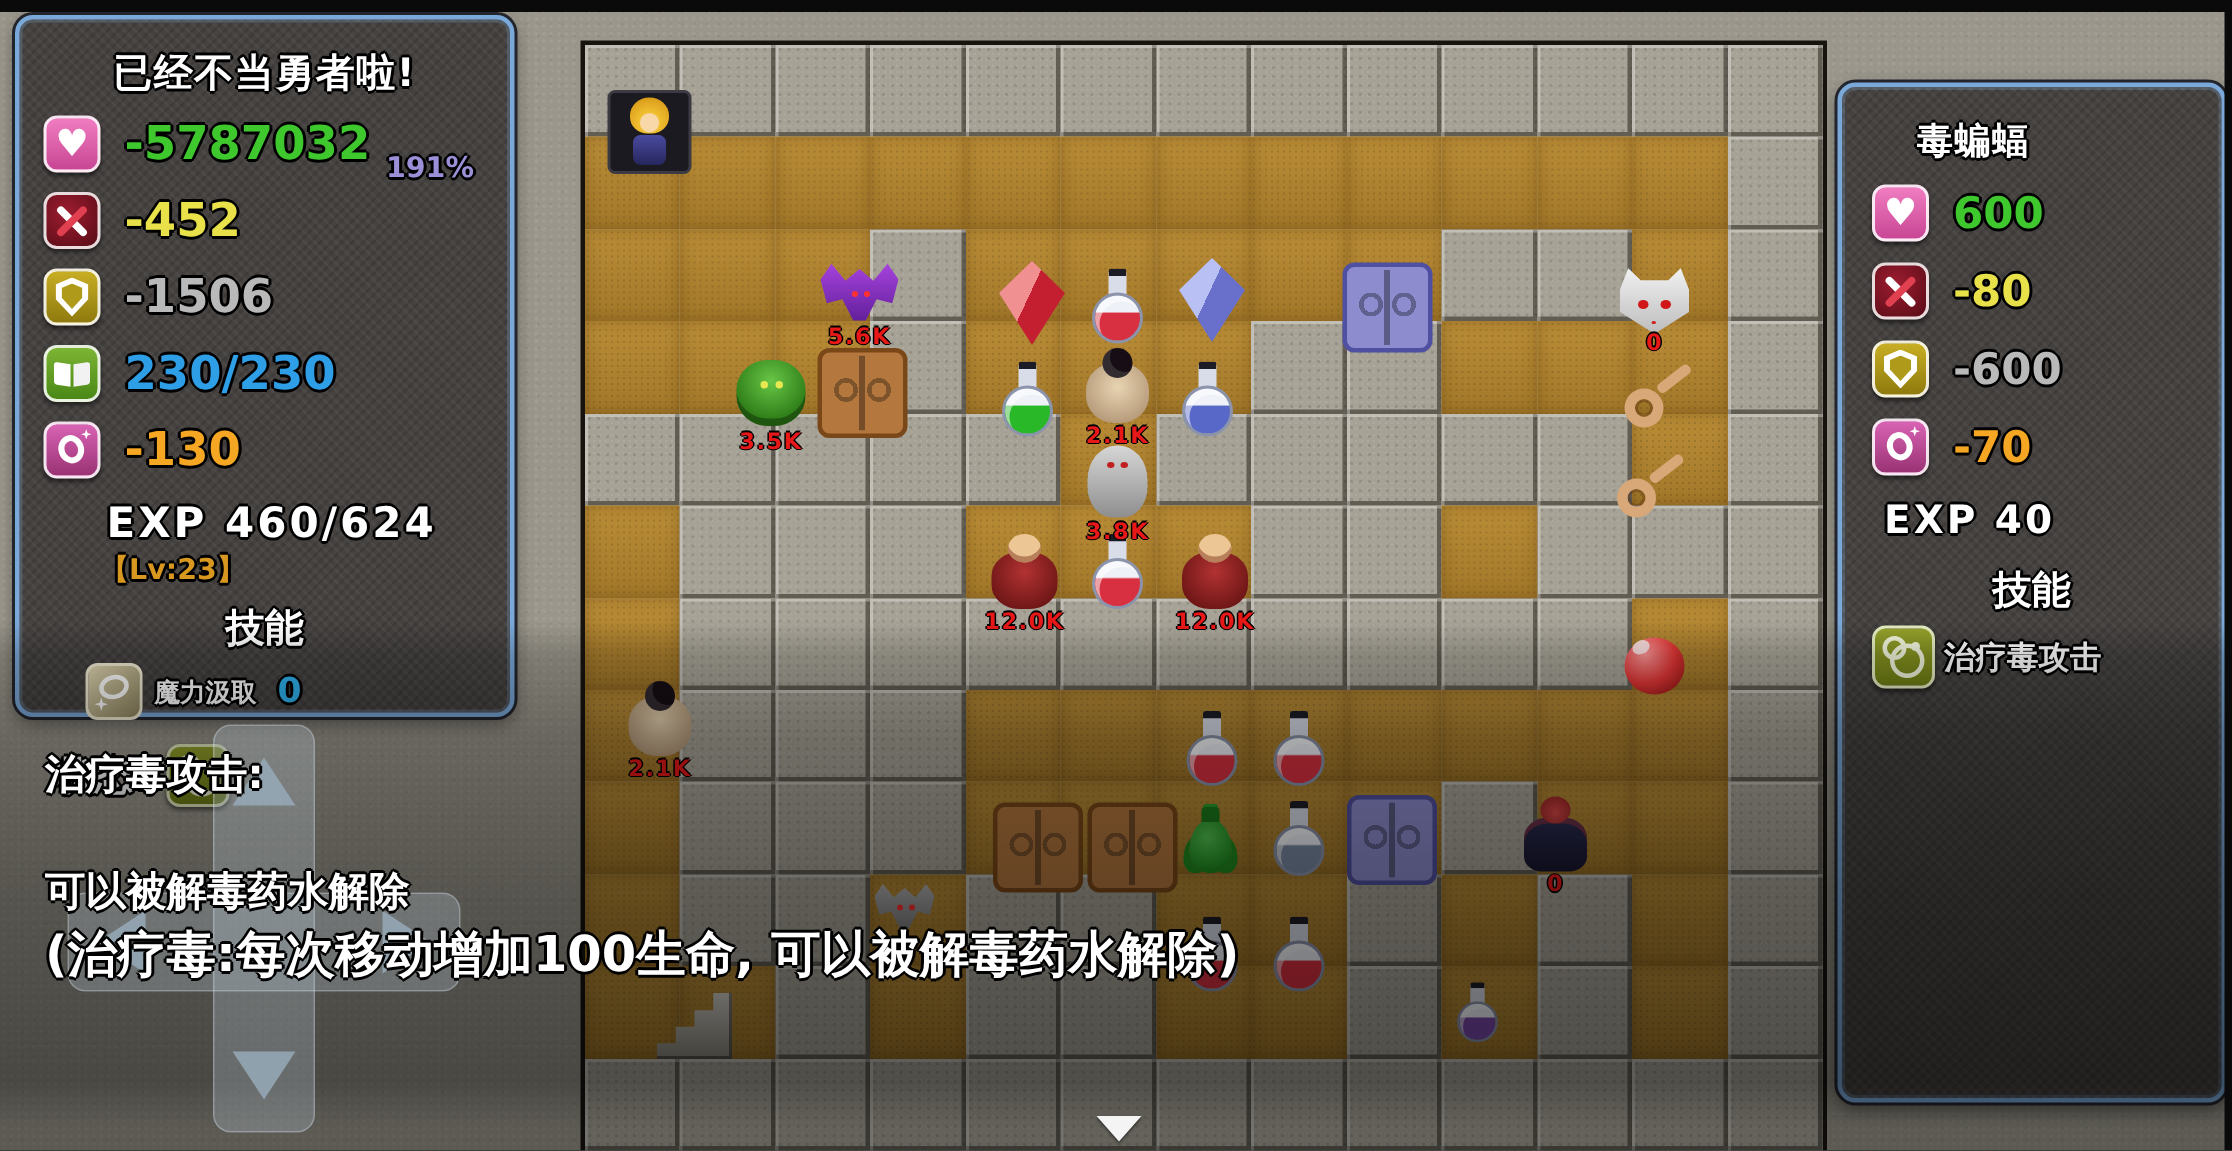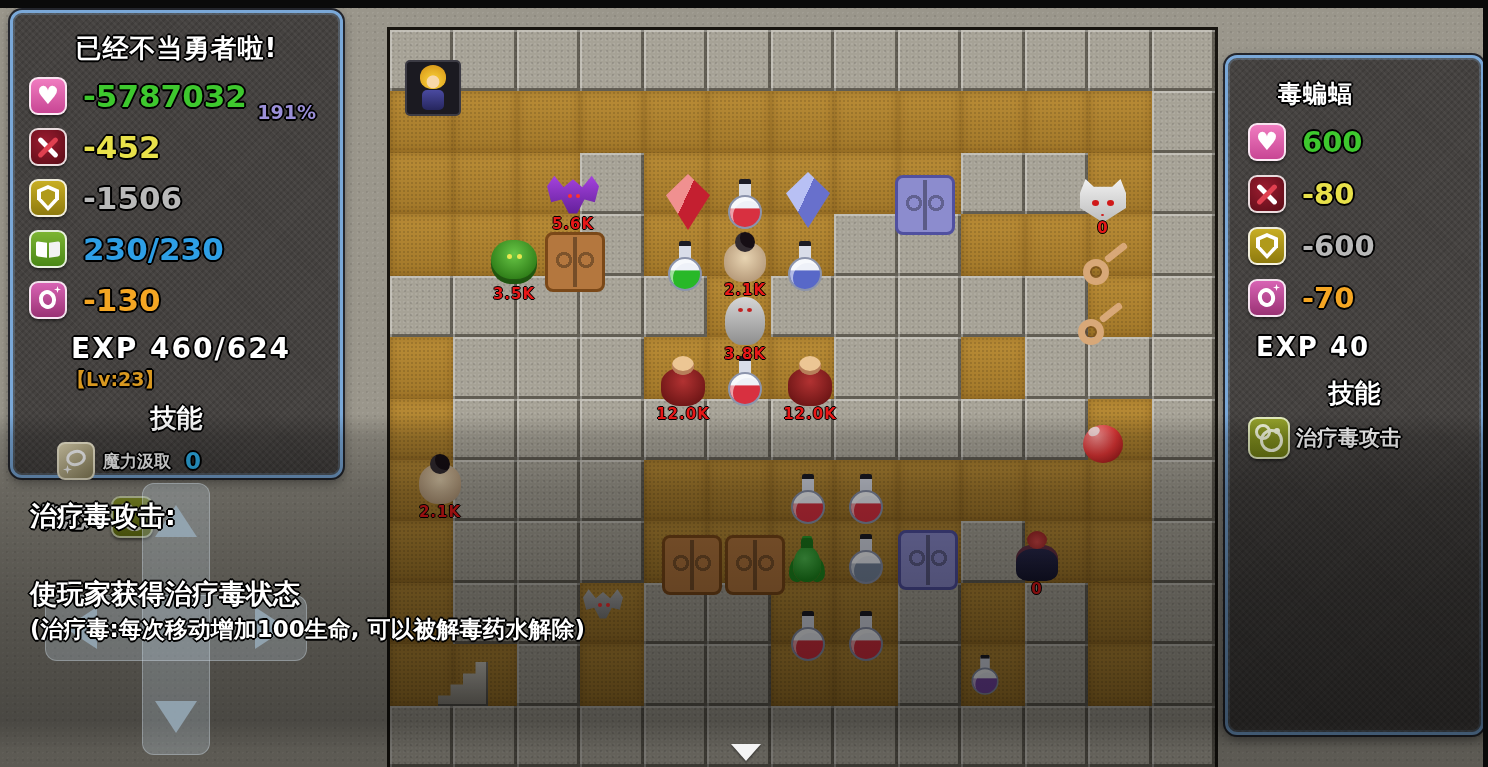--- a/index.html
+++ b/index.html
@@ -205,21 +205,21 @@
       linear-gradient(90deg,transparent 46%,rgba(0,0,0,.35) 46% 54%,transparent 54%);}
 
   
   .shadow-overlay{position:absolute;inset:0;z-index:40;pointer-events:none;
     background:linear-gradient(180deg,rgba(0,0,0,0) 0%,rgba(0,0,0,0) 54%,rgba(0,0,0,.18) 57%,
       rgba(0,0,0,.32) 64%,rgba(0,0,0,.44) 78%,rgba(0,0,0,.52) 94%,rgba(0,0,0,.40) 98%,rgba(0,0,0,.40) 100%);}
 
   .desc{position:absolute;left:30px;z-index:50;font-weight:700;}
   .desc-header{top:498px;font-size:27px;}
   .desc-line1{top:576px;font-size:27px;}
-  .desc-line2{top:614px;font-size:23px;}
+  .desc-line2{top:614px;font-size:33px;}
 
   
   .dpad{position:absolute;left:45px;top:483px;width:262px;height:278px;z-index:45;}
   .dpad .bar-v{position:absolute;left:97px;top:0;width:68px;height:272px;border-radius:12px;
     background:rgba(190,210,225,.26);border:1px solid rgba(225,240,250,.30);box-sizing:border-box;}
   .dpad .bar-h{position:absolute;left:0;top:112px;width:262px;height:66px;border-radius:12px;
     background:rgba(190,210,225,.26);border:1px solid rgba(225,240,250,.30);box-sizing:border-box;}
   .dbtn{position:absolute;width:0;height:0;}
   .dbtn-up{left:110px;top:22px;border-left:21px solid transparent;border-right:21px solid transparent;
     border-bottom:32px solid rgba(150,170,185,.85);}
@@ -520,21 +520,21 @@
     <div class="skills-header white o">技能</div>
     <div class="enemy-skill-row">
       <div class="i-bubbles"></div>
       <div class="enemy-skill-name white o">治疗毒攻击</div>
     </div>
   </div>
 
   <div class="shadow-overlay"></div>
 
   <div class="desc desc-header white o">治疗毒攻击:</div>
-  <div class="desc desc-line1 white o">使玩家获得治疗毒状态</div>
+  <div class="desc desc-line1 white o">可以被解毒药水解除</div>
   <div class="desc desc-line2 white o">(治疗毒:每次移动增加100生命, 可以被解毒药水解除)</div>
 
   <div class="dpad">
     <div class="bar-v"></div>
     <div class="bar-h"></div>
     <div class="dbtn dbtn-up"></div>
     <div class="dbtn dbtn-down"></div>
     <div class="dbtn dbtn-left"></div>
     <div class="dbtn dbtn-right"></div>
   </div>

